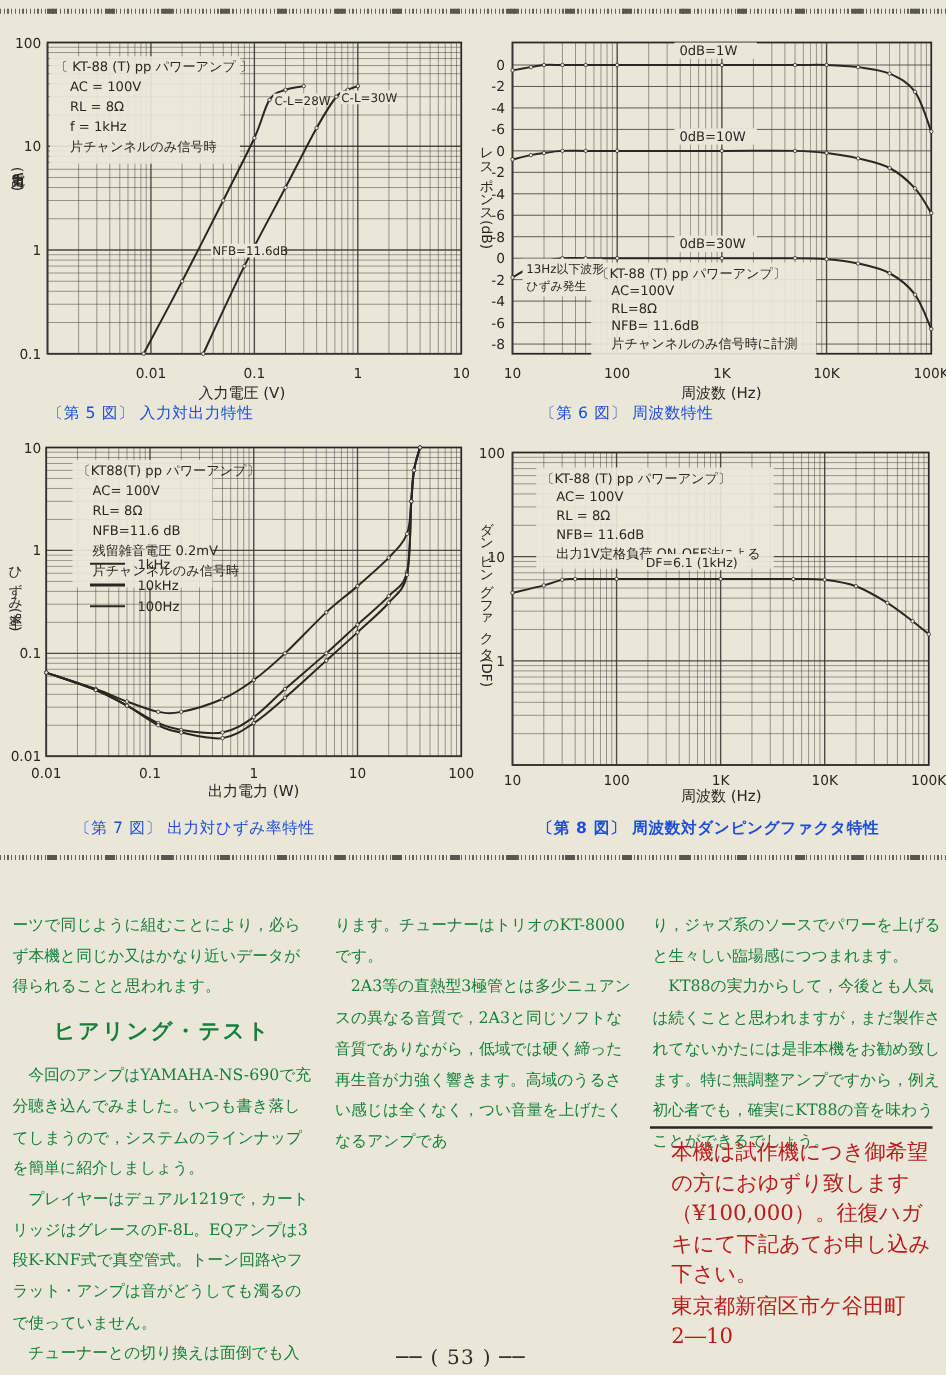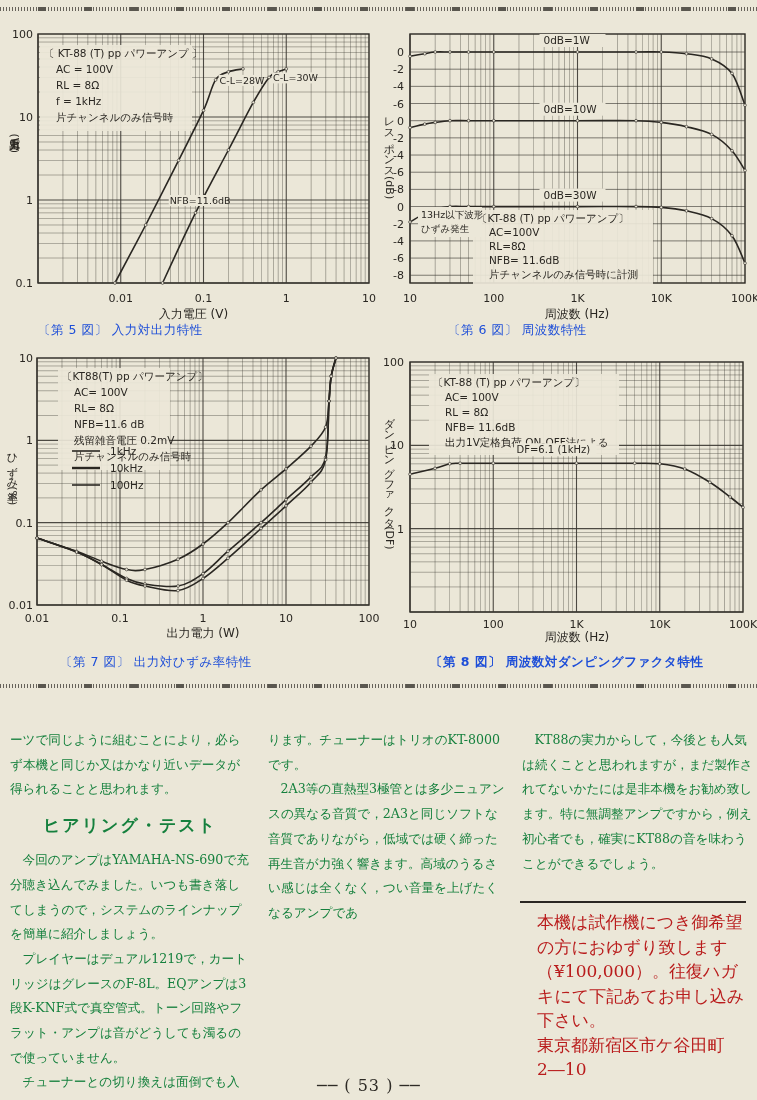--- a/index.html
+++ b/index.html
@@ -265,21 +265,21 @@
       <text x="477" y="222" font-size="10.5" fill="#2a2722" font-family="DejaVu Sans, sans-serif" text-anchor="start">〔KT-88 (T) pp パワーアンプ〕</text>
       <text x="489" y="236" font-size="10.5" fill="#2a2722" font-family="DejaVu Sans, sans-serif" text-anchor="start">AC=100V</text>
       <text x="489" y="250" font-size="10.5" fill="#2a2722" font-family="DejaVu Sans, sans-serif" text-anchor="start">RL=8Ω</text>
       <text x="489" y="264" font-size="10.5" fill="#2a2722" font-family="DejaVu Sans, sans-serif" text-anchor="start">NFB= 11.6dB</text>
       <text x="489" y="278" font-size="10.5" fill="#2a2722" font-family="DejaVu Sans, sans-serif" text-anchor="start">片チャンネルのみ信号時に計測</text>
       <rect x="418" y="207" width="64" height="30" fill="#ebe7d8"></rect>
       <text x="421" y="218" font-size="9.5" fill="#2a2722" font-family="DejaVu Sans, sans-serif" text-anchor="start">13Hz以下波形</text>
       <text x="421" y="232" font-size="9.5" fill="#2a2722" font-family="DejaVu Sans, sans-serif" text-anchor="start">ひずみ発生</text>
     </svg>
   </div>
-<div class="caption" style="left:448px;top:322px;">〔第 6 図〕 周波数特性</div>
+<div class="caption" style="left:432px;top:322px;">〔第 6 図〕 周波数特性</div>
 
 <div class="chart" id="fig7" style="left:0;top:0;width:380px;height:680px;">
     <svg width="380" height="680" viewBox="0 0 380 680">
       <rect x="37" y="358" width="332" height="247" fill="none" stroke="#2a2722" stroke-width="1.4"></rect>
       <line x1="37" y1="358" x2="37" y2="605" stroke="#3b3832" stroke-width="1.1" opacity="0.9"></line>
       <line x1="61.985489640110444" y1="358" x2="61.985489640110444" y2="605" stroke="#3b3832" stroke-width="0.55" opacity="0.7"></line>
       <line x1="76.60106414173197" y1="358" x2="76.60106414173197" y2="605" stroke="#3b3832" stroke-width="0.55" opacity="0.7"></line>
       <line x1="86.97097928022089" y1="358" x2="86.97097928022089" y2="605" stroke="#3b3832" stroke-width="0.55" opacity="0.7"></line>
       <line x1="95.01451035988956" y1="358" x2="95.01451035988956" y2="605" stroke="#3b3832" stroke-width="0.55" opacity="0.7"></line>
       <line x1="101.58655378184243" y1="358" x2="101.58655378184243" y2="605" stroke="#3b3832" stroke-width="0.55" opacity="0.7"></line>
@@ -526,20 +526,21 @@
   <p>プレイヤーはデュアル1219で，カートリッジはグレースのF-8L。EQアンプは3段K-KNF式で真空管式。トーン回路やフラット・アンプは音がどうしても濁るので使っていません。</p>
   <p>チューナーとの切り換えは面倒でも入力端子を入れ代えてということにな</p>
 </div>
 
 <div class="col" style="left:268px;top:708px;width:238px;">
   <p class="noindent">ります。チューナーはトリオのKT-8000です。</p>
   <p>2A3等の直熱型3極管とは多少ニュアンスの異なる音質で，2A3と同じソフトな音質でありながら，低域では硬く締った再生音が力強く響きます。高域のうるさい感じは全くなく，つい音量を上げたくなるアンプであ</p>
 </div>
 
 <div class="col" style="left:522px;top:708px;width:232px;">
+  <p class="noindent">り，ジャズ系のソースでパワーを上げると生々しい臨場感につつまれます。</p>
   <p>KT88の実力からして，今後とも人気は続くことと思われますが，まだ製作されてないかたには是非本機をお勧め致します。特に無調整アンプですから，例え初心者でも，確実にKT88の音を味わうことができるでしょう。</p>
 </div>
 
 <div class="notice-rule" style="top:901px;"></div>
 <div class="notice">
   <p class="ind">本機は試作機につき御希望の方におゆずり致します（¥100,000）。往復ハガキにて下記あてお申し込み下さい。</p>
   <p class="ind">東京都新宿区市ケ谷田町2―10</p>
 </div>
 
 <div class="pageno">── ( 53 ) ──</div>

